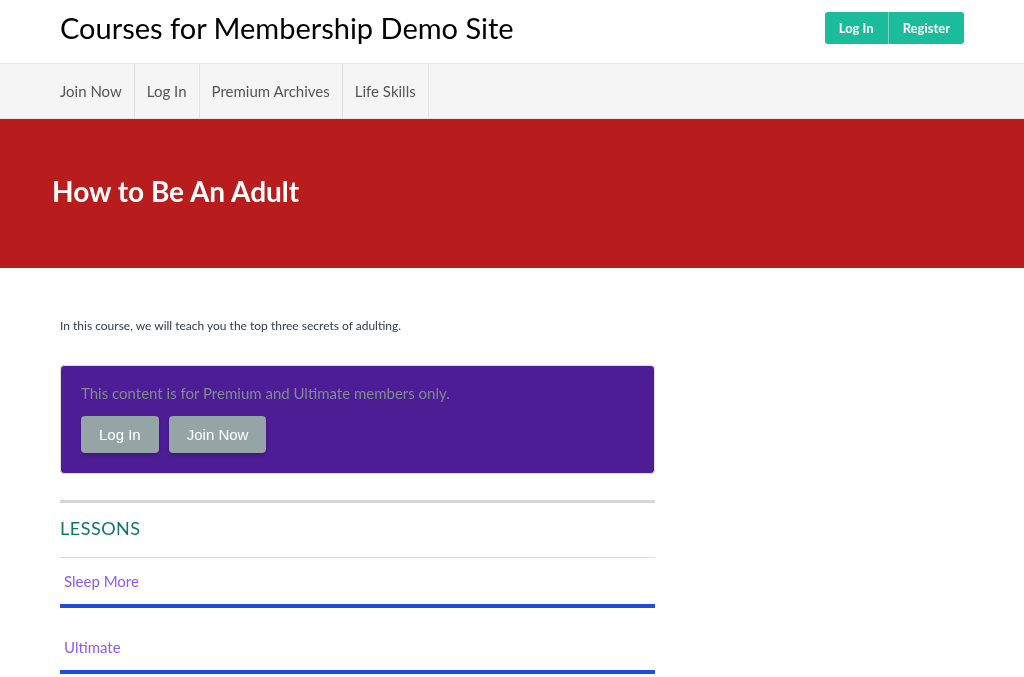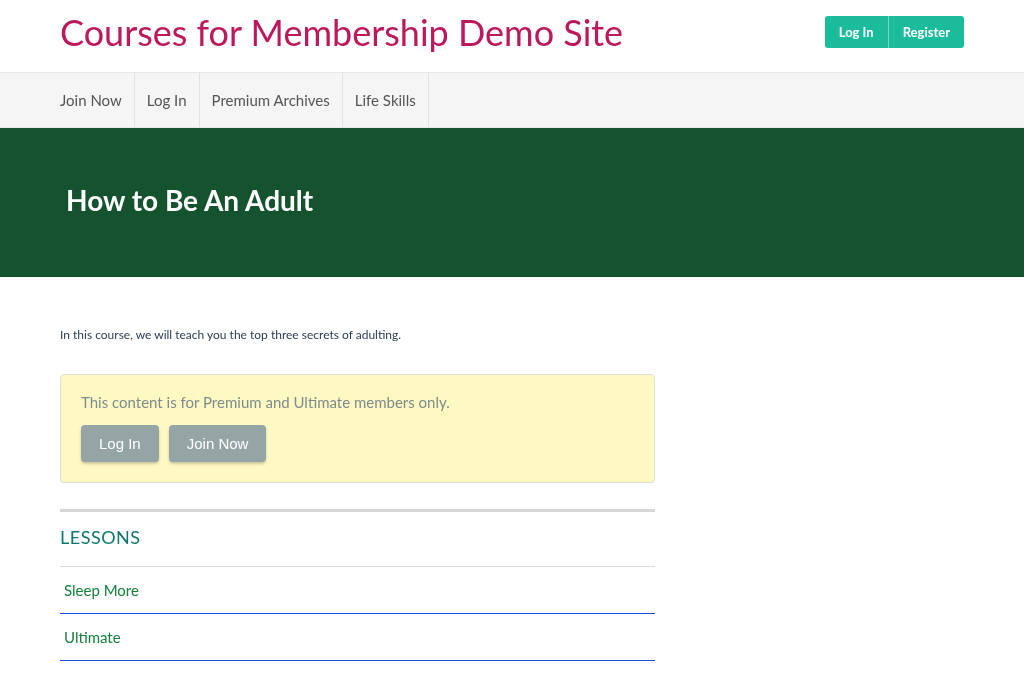--- a/index.html
+++ b/index.html
@@ -10,23 +10,23 @@
       width: 1024px;
     }
     .topbar {
       display: flex;
       justify-content: space-between;
       align-items: center;
       padding: 10px 60px 18px 60px;
       border-bottom: 1px solid #e6e6e6;
     }
     .site-title {
-      font-size: 36px;
+      font-size: 29px;
       font-weight: 400;
-      color: #be185d;
+      color: #000000;
       cursor: pointer;
       text-align: center;
     }
     .auth-buttons {
       display: flex;
       background: #1abc9c;
       border-radius: 3px;
       overflow: hidden;
     }
     .auth-buttons a {
@@ -51,42 +51,42 @@
     }
     .nav-list li {
       padding: 18px 12px;
       border-right: 1px solid #e2e2e2;
       font-size: 15px;
       color: #555;
       cursor: pointer;
     }
     .nav-list li:first-child { padding-left: 0; }
     .hero {
-      background: #14532d;
+      background: #b91c1c;
       color: #fff;
-      padding: 55px 60px 60px 66px;
+      padding: 55px 60px 60px 52px;
     }
     .hero h1 {
       font-size: 28px;
       font-weight: 700;
     }
     .content {
       padding: 50px 60px;
       max-width: 720px;
     }
     .intro {
       font-size: 12px;
       color: #2c3e50;
       margin-bottom: 32px;
     }
     .restricted-box {
       border: 1px solid #ddd;
       border-radius: 4px;
       padding: 18px 20px 20px 20px;
-      background: #fef9c3;
+      background: #4c1d95;
       width: 595px;
     }
     .restricted-msg {
       color: #7f8c8d;
       font-size: 15px;
       margin-bottom: 14px;
     }
     .restricted-buttons {
       display: flex;
       gap: 10px;
@@ -114,24 +114,25 @@
       letter-spacing: 0.5px;
       color: #0f766e;
       margin-bottom: 18px;
     }
     .lesson-list {
       list-style: none;
       width: 595px;
     }
     .lesson-list li {
       padding: 14px 4px;
-      border-bottom: 1px solid #1d4ed8;
+      border-bottom: 4px solid #1d4ed8;
       font-size: 15px;
-      color: #15803d;
+      color: #8b5cf6;
       cursor: pointer;
+      margin-top: 16px;
     }
     .lesson-list li:first-child {
       border-top: 1px solid #ddd;
     }
   </style>
 </head>
 <body>
 
 <header class="topbar">
   <div class="site-title">Courses for Membership Demo Site</div>

